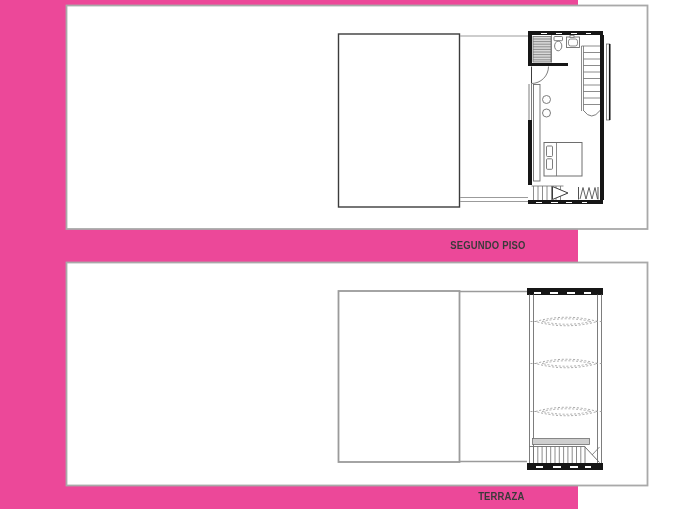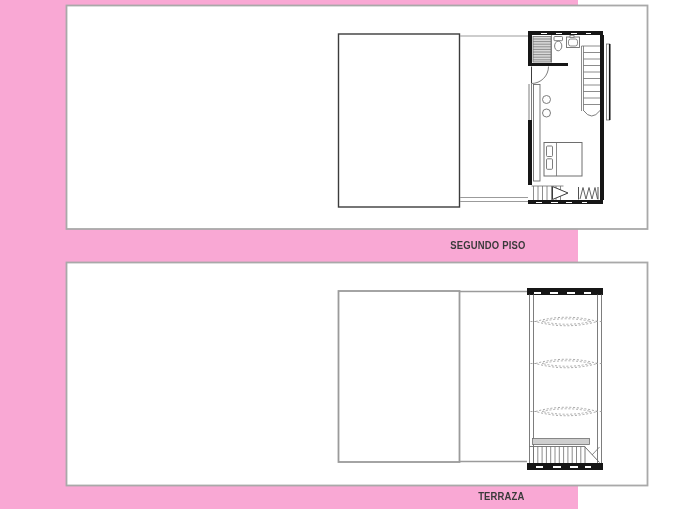--- a/index.html
+++ b/index.html
@@ -8,21 +8,21 @@
     width:700px;
     height:509px;
     overflow:hidden;
     background:#ffffff;
     font-family:"Liberation Sans", sans-serif;
   }
   #stage{
     position:relative;
     width:578px;
     height:509px;
-    background:#f9a8d4;
+    background:#ec4899;
     text-align:center;
   }
   #plan-svg{
     position:absolute;
     left:0; top:0;
     width:700px;
     height:509px;
     display:block;
   }
   .plan-label{

